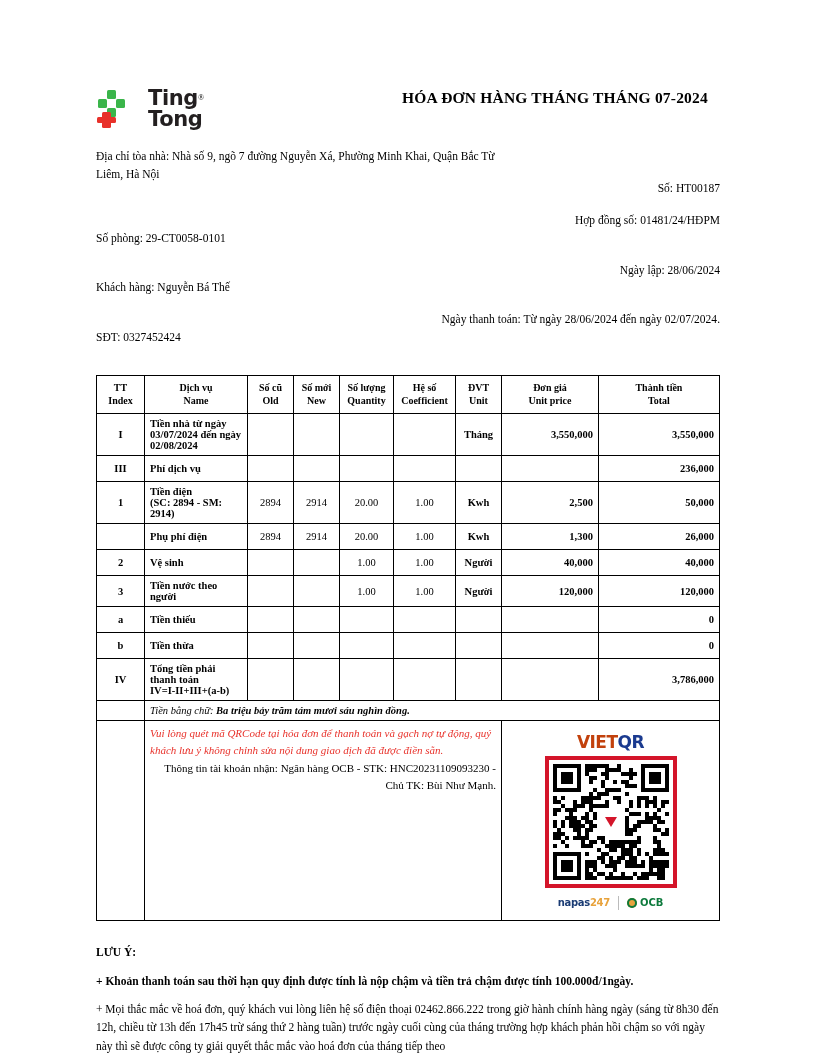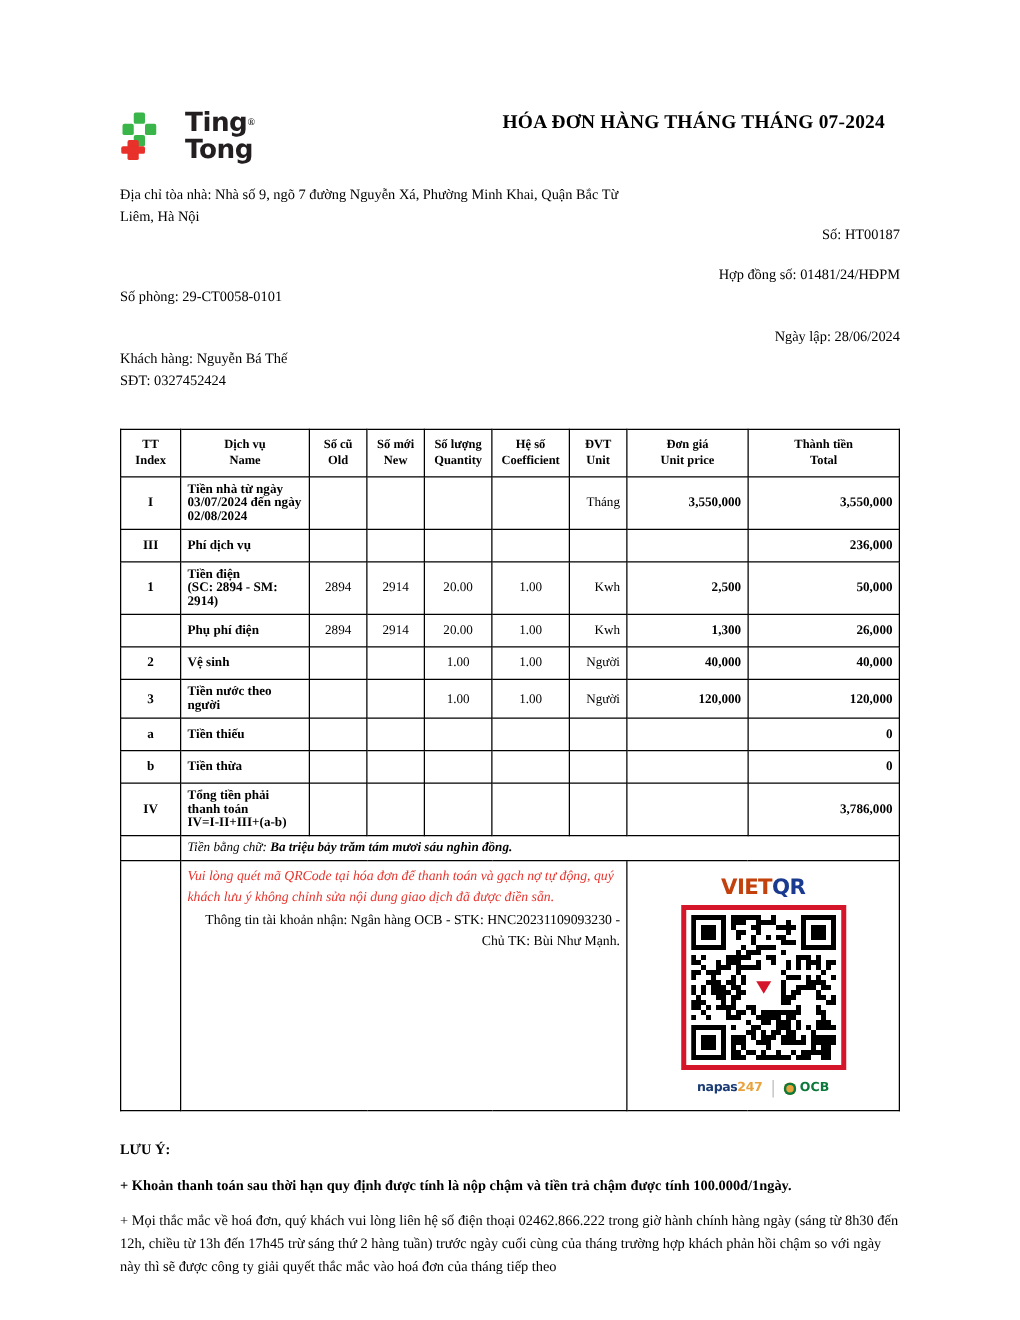--- a/index.html
+++ b/index.html
@@ -75,21 +75,21 @@
     text-align: center;
     font-weight: bold;
     font-size: 10px;
     line-height: 1.25;
     padding: 6px 3px;
   }
   td.idx { text-align: center; font-weight: bold; width: 48px; }
   td.name { text-align: left; font-weight: bold; }
   td.num  { text-align: center; }
   td.money{ text-align: right; font-weight: bold; }
-  td.unit { text-align: right; font-weight: normal; }
+  td.unit { text-align: center; font-weight: bold; }
   tr.r td { height: 26px; }
   .words { font-style: italic; }
   .words b { font-style: italic; font-weight: bold; }
 
   
   .qr-note { padding: 12px 12px 12px 14px; font-size: 11px; line-height: 1.5; }
   .qr-note .red { color: #e8312a; font-style: italic; }
   .qr-note .acc { margin-top: 2px; text-align: right; }
   .qr-cell { width: 218px; text-align: center; padding: 8px 6px 8px 6px; }
   .vietqr {
@@ -192,20 +192,27 @@
       </div>
       <div class="meta-right">
         <span>Ngày lập:</span>
         <b>28/06/2024</b>
       </div>
     </div>
     <div class="meta-row">
       <div class="meta-left">
         <span>Khách hàng:</span>
         <b>Nguyễn Bá Thế</b>
+      </div>
+      <div class="meta-right">
+        <span>Ngày thanh toán:</span>
+        <span>Từ ngày</span>
+        <b>28/06/2024</b>
+        <span>đến ngày</span>
+        <b>02/07/2024</b><span>.</span>
       </div>
     </div>
     <div class="meta-row">
       <div class="meta-left">
         <span>SĐT:</span>
         <b>0327452424</b>
       </div>
       <div class="meta-right"></div>
     </div>
   </div>

